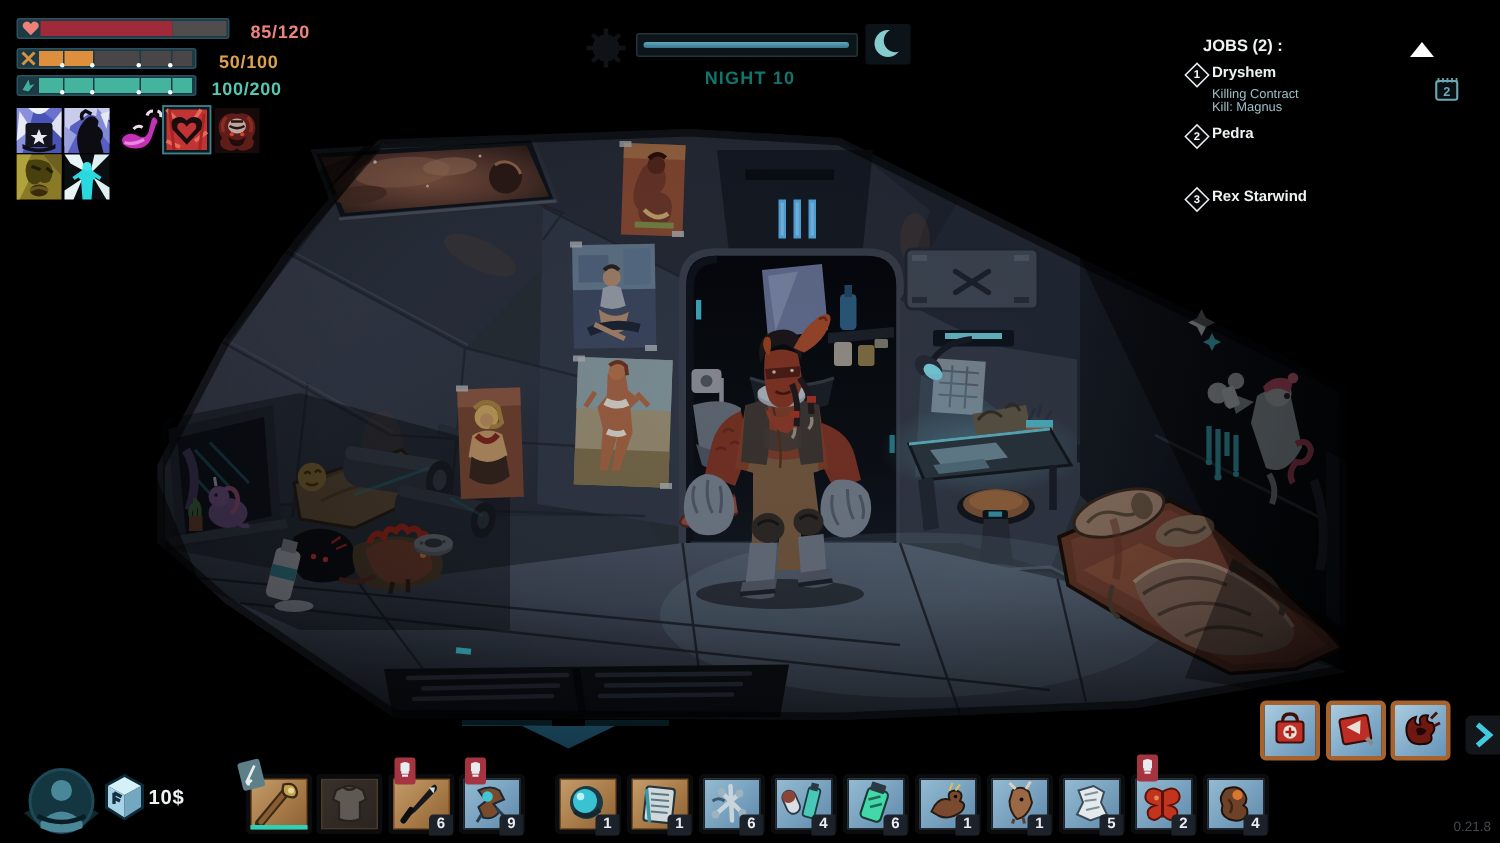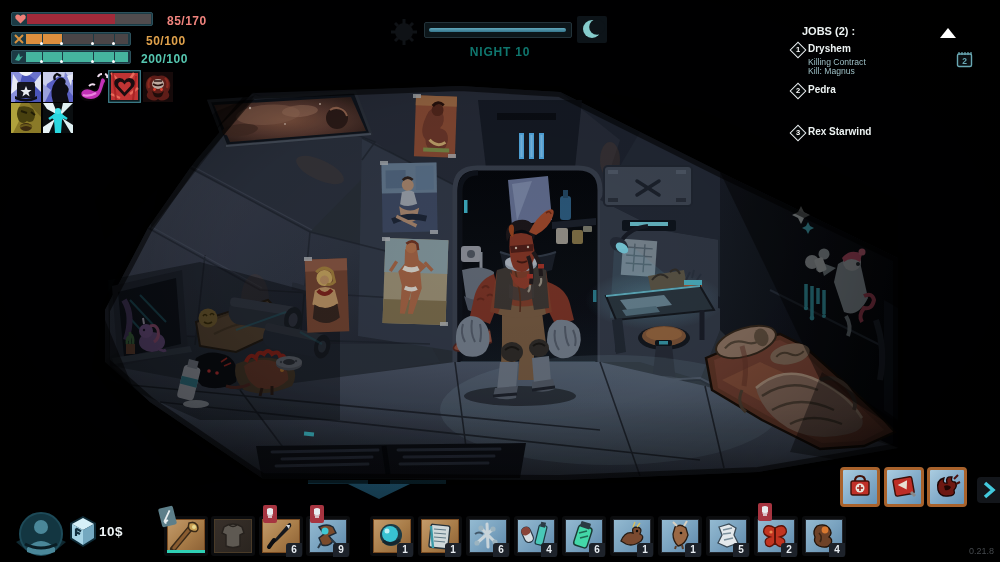--- a/index.html
+++ b/index.html
@@ -412,21 +412,21 @@
       <rect x="0" y="400" width="1000" height="162" fill="url(#botsh)"></rect>
     </svg>
 
 <div class="barwrap" style="left:11px;top:12px;width:140px;height:12px;background:#1c3a44;border:1px solid #2c515c;">
   <svg class="abs" width="13" height="12" style="left:2px;top:0">
         <path d="M6.5 10.5 L1.5 5.5 Q0.5 3 2.5 1.8 Q4.8 0.6 6.5 3 Q8.2 0.6 10.5 1.8 Q12.5 3 11.5 5.5 Z" fill="#ef8078"></path>
       </svg>
   <div class="abs" style="left:15px;top:1px;width:88px;height:10px;background:#a12a3a;"></div>
   <div class="abs" style="left:103px;top:1px;width:36px;height:10px;background:#514c4e;"></div>
 </div>
-<div class="num" style="left:167px;top:14px;font-size:12px;color:#ef837d;">85/170</div>
+<div class="num" style="left:167px;top:14px;font-size:12px;color:#ef837d;">85/120</div>
 
 <div class="barwrap" style="left:11px;top:32px;width:118px;height:12px;background:#1c3a44;border:1px solid #2c515c;">
   <svg class="abs" width="12" height="12" style="left:1px;top:0">
         <path d="M2 2 L10 10 M10 2 L2 10" stroke="#d8923f" stroke-width="2"></path>
       </svg>
   <div class="abs" style="left:14px;top:1px;width:36px;height:10px;background:#dd8f3e;"></div>
   <div class="abs" style="left:50px;top:1px;width:66px;height:10px;background:#4a4547;"></div>
   <div class="abs" style="left:30px;top:1px;width:1px;height:10px;background:#1c3a44;"></div>
   <div class="abs" style="left:50px;top:1px;width:1px;height:10px;background:#1c3a44;"></div>
   <div class="abs" style="left:81px;top:1px;width:1px;height:10px;background:#1c3a44;"></div>
@@ -445,21 +445,21 @@
   <div class="abs" style="left:14px;top:1px;width:102px;height:10px;background:#45b49e;"></div>
   <div class="abs" style="left:30px;top:1px;width:1px;height:10px;background:#1c3a44;"></div>
   <div class="abs" style="left:50px;top:1px;width:1px;height:10px;background:#1c3a44;"></div>
   <div class="abs" style="left:81px;top:1px;width:1px;height:10px;background:#1c3a44;"></div>
   <div class="abs" style="left:102px;top:1px;width:1px;height:10px;background:#1c3a44;"></div>
   <div class="abs" style="left:28px;top:9px;width:3px;height:3px;background:#fff;border-radius:50%;"></div>
   <div class="abs" style="left:48px;top:9px;width:3px;height:3px;background:#fff;border-radius:50%;"></div>
   <div class="abs" style="left:79px;top:9px;width:3px;height:3px;background:#fff;border-radius:50%;"></div>
   <div class="abs" style="left:100px;top:9px;width:3px;height:3px;background:#fff;border-radius:50%;"></div>
 </div>
-<div class="num" style="left:141px;top:52px;font-size:12px;color:#56c7b1;">200/100</div>
+<div class="num" style="left:141px;top:52px;font-size:12px;color:#56c7b1;">100/200</div>
 
 <svg class="abs" width="170" height="64" style="left:11px;top:70px;" id="abil">
       <g transform="translate(0,2)">
         <rect width="30" height="30" fill="#4a54b8"></rect>
         <path d="M0 0 L12 0 L4 30 L0 30 Z" fill="#8a90dc"></path>
         <path d="M14 0 L30 0 L30 12 Z" fill="#6a72cc"></path>
         <path d="M2 2 L10 14 L0 22 Z" fill="#e8eaf6"></path>
         <path d="M30 2 L22 12 L30 20 Z" fill="#dfe2f2"></path>
         <path d="M8 0 Q15 8 22 0 Z" fill="#f0f1f8"></path>
         <rect x="6" y="10" width="18" height="16" rx="2" fill="#14141e"></rect>

